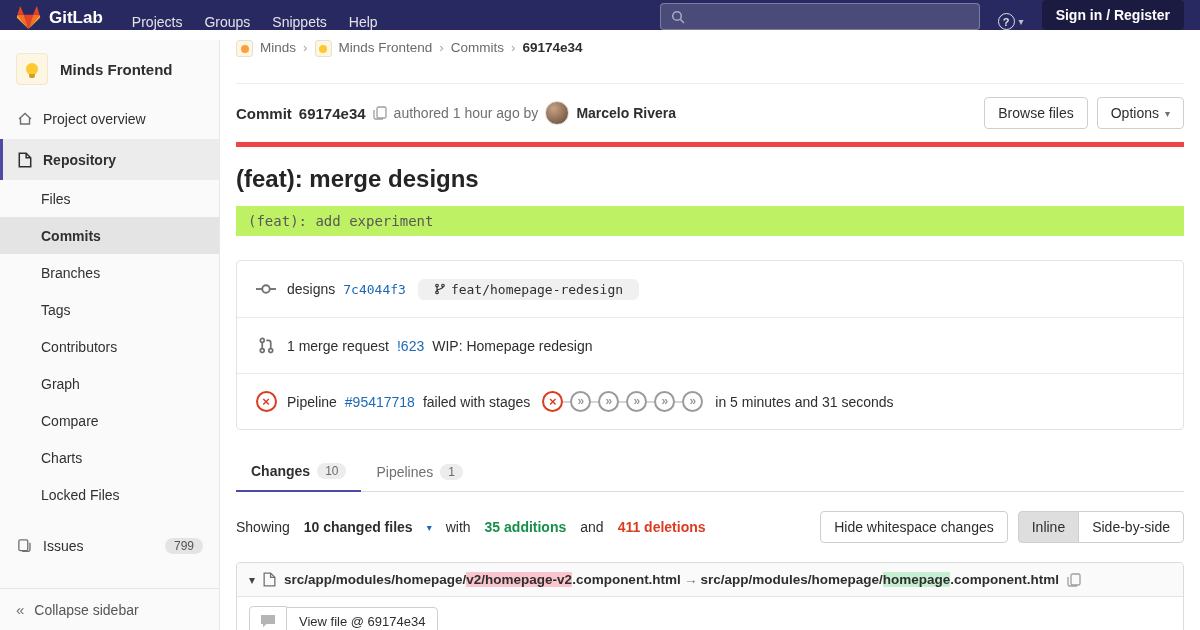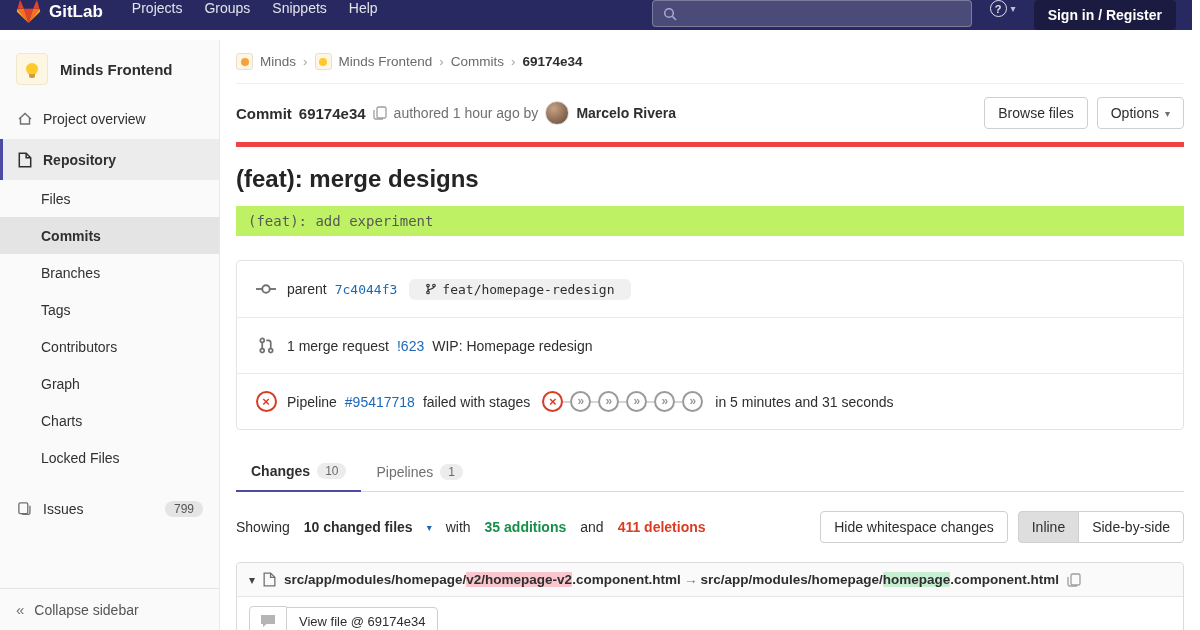--- a/index.html
+++ b/index.html
@@ -1,21 +1,21 @@
 <!DOCTYPE html>
 <html><head>
 <meta charset="utf-8">
 <style>
   * { margin:0; padding:0; box-sizing:border-box; }
   html,body { width:1200px; height:630px; overflow:hidden; }
   body { font-family:"Liberation Sans", sans-serif; font-size:14px; color:#2e2e2e; background:#fff; position:relative; }
   a { text-decoration:none; cursor:pointer; }
 
   
-  .navbar { height:30px; background:#292961; display:flex; align-items:flex-start; padding:0 16px; position:absolute; top:0; left:0; right:8px; }
+  .navbar { height:30px; background:#292961; display:flex; align-items:flex-end; padding:0 16px; position:absolute; top:0; left:0; right:0; }
   .brand { display:flex; align-items:center; gap:8px; margin-right:18px; cursor:pointer; }
   .brand-name { color:#fff; font-size:17px; font-weight:bold; }
   .nav-links { display:flex; align-items:center; }
   .nav-item { color:rgba(255,255,255,.87); padding:0 11px; cursor:pointer; }
   .nav-spacer { flex:1; }
   .searchbox { width:320px; height:27px; background:rgba(255,255,255,.16); border:1px solid rgba(255,255,255,.28); border-radius:4px; display:flex; align-items:center; padding:0 10px; margin-right:18px; }
   .searchbox input { flex:1; background:transparent; border:none; outline:none; color:#fff; font-family:"Liberation Sans",sans-serif; font-size:13px; }
   .searchbox input::placeholder { color:#a9a9c8; }
   .help-menu { display:flex; align-items:center; gap:4px; color:rgba(255,255,255,.85); margin-right:18px; cursor:pointer; }
   .help-circle { width:17px; height:17px; border:1.5px solid rgba(255,255,255,.85); border-radius:50%; font-size:11px; font-weight:bold; display:flex; align-items:center; justify-content:center; }
@@ -34,21 +34,21 @@
   .side-icon { width:17px; display:flex; justify-content:center; }
   .sub-item { height:37px; display:flex; align-items:center; padding-left:41px; color:#303030; cursor:pointer; }
   .sub-item.active { background:#e4e4e4; font-weight:bold; }
   .issues-row { margin-top:12px; }
   .count-badge { margin-left:auto; background:#e4e4e4; color:#555; border-radius:9px; padding:1px 9px; font-size:12px; }
   .collapse-bar { position:absolute; bottom:0; left:0; right:0; height:42px; border-top:1px solid #e5e5e5; display:flex; align-items:center; gap:10px; padding:0 16px; color:#555; cursor:pointer; background:#fafafa; }
   .collapse-icon { font-size:15px; color:#707070; }
 
   
   .content { position:absolute; top:40px; left:220px; right:0; bottom:0; padding:0 16px; overflow:hidden; background:#fff; }
-  .breadcrumb { height:44px; display:flex; align-items:center; gap:7px; border-bottom:1px solid #efefef; font-size:13.5px; }
+  .breadcrumb { height:44px; display:flex; align-items:flex-start; gap:7px; border-bottom:1px solid #efefef; font-size:13.5px; }
   .crumb-avatar { width:17px; height:17px; border-radius:3px; background:#fdf6e3; border:1px solid #e8e0c8; display:inline-flex; align-items:center; justify-content:center; }
   .crumb-dot { width:8px; height:8px; border-radius:50%; background:#f9a03c; }
   .crumb-dot.bulb-mini { background:#fdc92d; }
   .breadcrumb a { color:#6a6a6a; }
   .crumb-sep { color:#a7a7a7; }
   .crumb-current { color:#2e2e2e; font-weight:bold; }
 
   .commit-header { display:flex; align-items:center; gap:7px; padding:13px 0; border-bottom:5px solid #ef4444; }
   .commit-label, .commit-sha { font-weight:bold; font-size:15px; }
   .muted { color:#707070; }
@@ -169,20 +169,21 @@
       </span>
       <span>Repository</span>
     </div>
     <div>
       <div class="sub-item">Files</div>
       <div class="sub-item active">Commits</div>
       <div class="sub-item">Branches</div>
       <div class="sub-item">Tags</div>
       <div class="sub-item">Contributors</div>
       <div class="sub-item">Graph</div>
+      <div class="sub-item">Compare</div>
       <div class="sub-item">Charts</div>
       <div class="sub-item">Locked Files</div>
     </div>
     <div class="side-item issues-row">
       <span class="side-icon">
         <svg width="15" height="15" viewBox="0 0 16 16">
             <rect x="2" y="2" width="9.5" height="11.5" rx="1.5" fill="none" stroke="#707070" stroke-width="1.4"></rect>
             <path d="M13.8 5v7.2a2 2 0 0 1-2 2H5.5" fill="none" stroke="#707070" stroke-width="1.4"></path>
           </svg>
       </span>
@@ -242,21 +243,21 @@
     <div class="info-row">
       <span class="row-icon">
         <svg width="20" height="20" viewBox="0 0 16 16">
             <g stroke="#707070" stroke-width="1.5" fill="none">
               <circle cx="8" cy="8" r="3"></circle>
               <line x1="0" y1="8" x2="5" y2="8"></line>
               <line x1="11" y1="8" x2="16" y2="8"></line>
             </g>
           </svg>
       </span>
-      <span>parent</span>
+      <span>designs</span>
       <a class="link mono">7c4044f3</a>
       <span class="branch-pill">
         <span style="display:inline-flex">
           <svg width="12" height="14" viewBox="0 0 14 14">
               <g stroke="#2e2e2e" fill="none" stroke-width="1.3">
                 <circle cx="3.5" cy="3" r="1.5"></circle>
                 <circle cx="3.5" cy="11" r="1.5"></circle>
                 <circle cx="10.5" cy="3" r="1.5"></circle>
                 <path d="M3.5 4.5v5M10.5 4.5c0 3.2-7 1.8-7 5"></path>
               </g>

